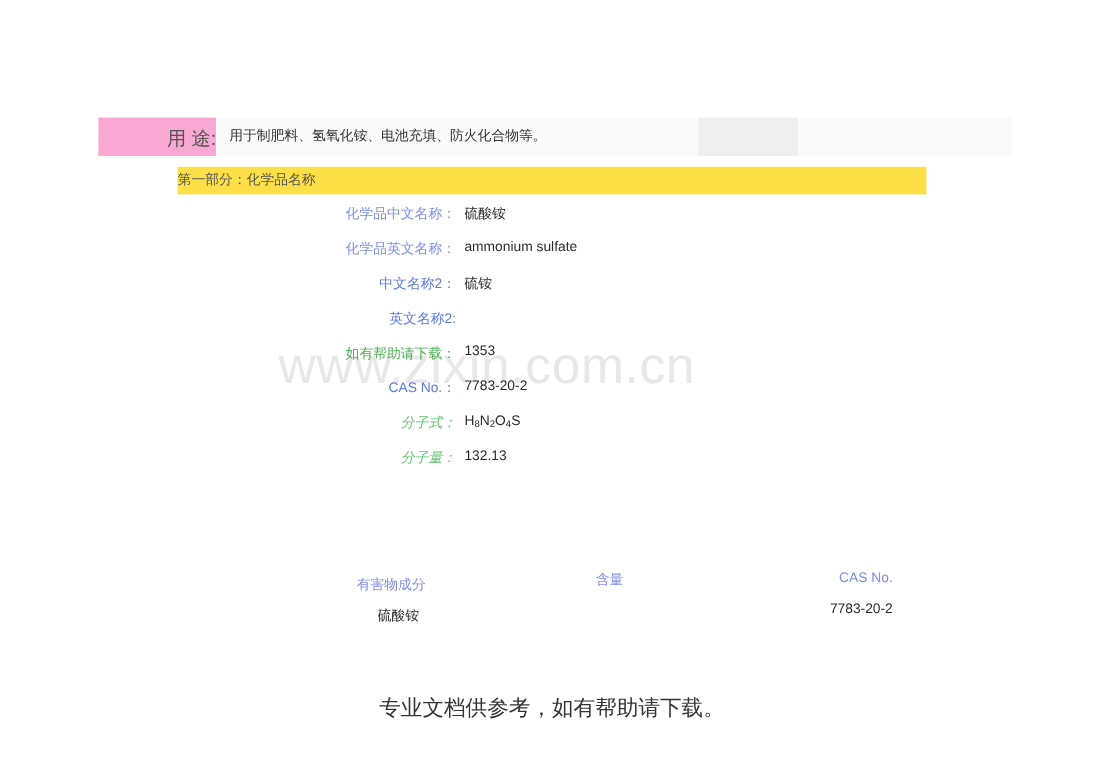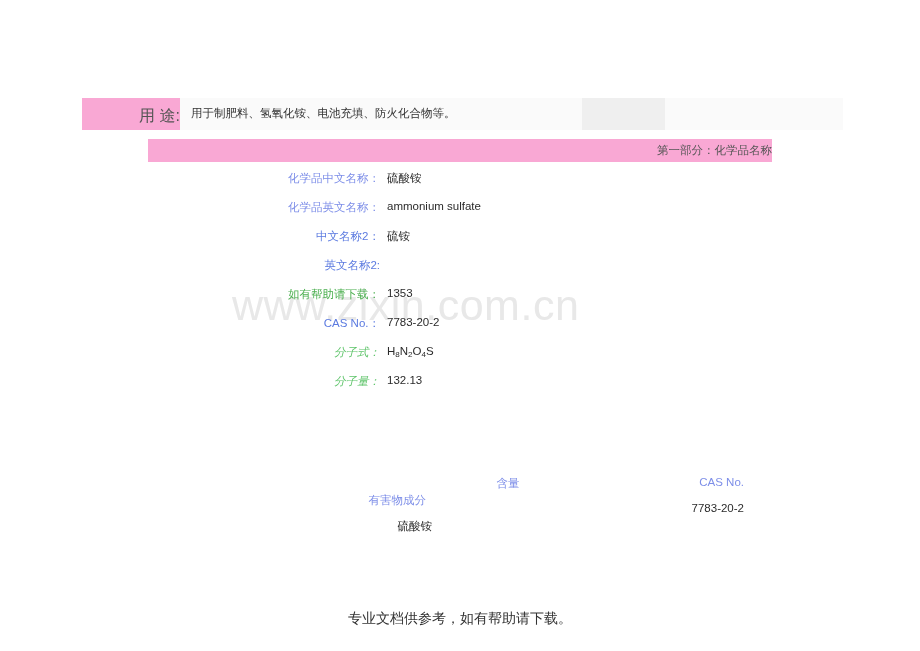--- a/index.html
+++ b/index.html
@@ -101,23 +101,23 @@
     background: #fafafa;
     z-index: 2;
   }
 
   
   .section-bar {
     position: absolute;
     left: 148px;
     width: 624px;
     height: 23px;
-    background: #f9a8d4;
+    background: #fde047;
     z-index: 3;
-    text-align: right;
+    text-align: left;
     font-size: 11.5px;
     color: #555555;
     line-height: 23px;
     white-space: nowrap;
   }
   #section-bar-1 { top: 139px; }
   #section-bar-2 { top: 447px; }
 
   
   .def-row {
@@ -161,43 +161,42 @@
     left: 148px;
     top: 476px;
     width: 624px;
     z-index: 4;
     font-size: 11.5px;
   }
   .comp-head, .comp-row {
     position: relative;
     height: 26px;
   }
-  .comp-c1 { position: absolute; left: 78px;  top: 17px; width: 200px; text-align: right; white-space: nowrap; }
+  .comp-c1 { position: absolute; left: 78px;  top: 4px; width: 200px; text-align: center; white-space: nowrap; }
   .comp-c2 { position: absolute; left: 300px; top: 0; width: 120px; text-align: center; white-space: nowrap; }
   .comp-c3 { position: absolute; left: 432px; top: 0; width: 164px; text-align: right; white-space: nowrap; }
   .comp-head .comp-c1,
   .comp-head .comp-c2,
   .comp-head .comp-c3 { color: #7d8ee8; }
   .comp-row .comp-c1,
   .comp-row .comp-c2,
   .comp-row .comp-c3 { color: #2b2b2b; }
   .comp-row .comp-c1 { left: 84px; }
 
   
   .footer {
     position: absolute;
     left: 0px;
     top: 578px;
     width: 920px;
     text-align: center;
-    font-size: 14px;
+    font-size: 18px;
     color: #333333;
     z-index: 4;
     white-space: nowrap;
-    margin-top: 32px;
   }
 </style>
 </head>
 <body>
 
 <div class="page">
 
   <div class="watermark">www.zixin.com.cn</div>
 
   <div class="usage-backdrop"></div>

